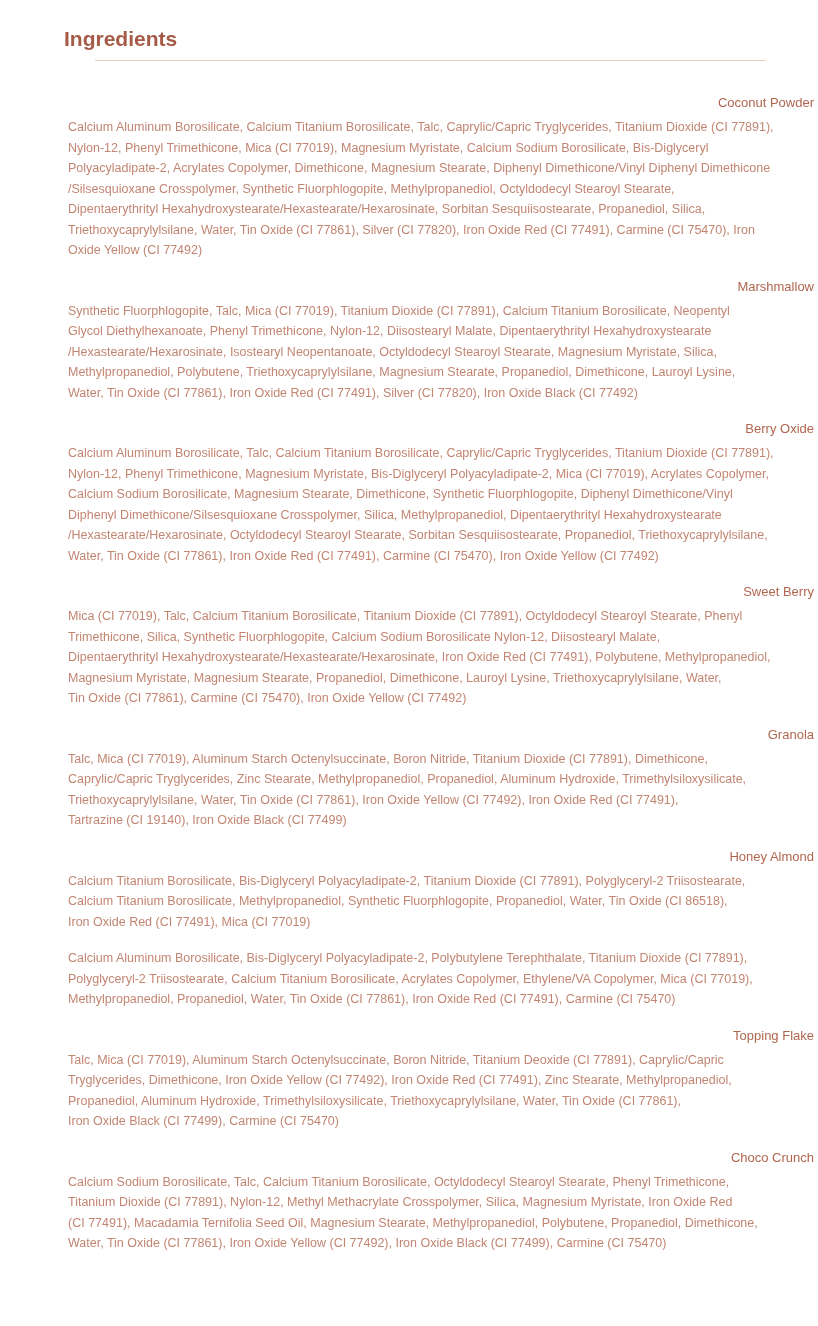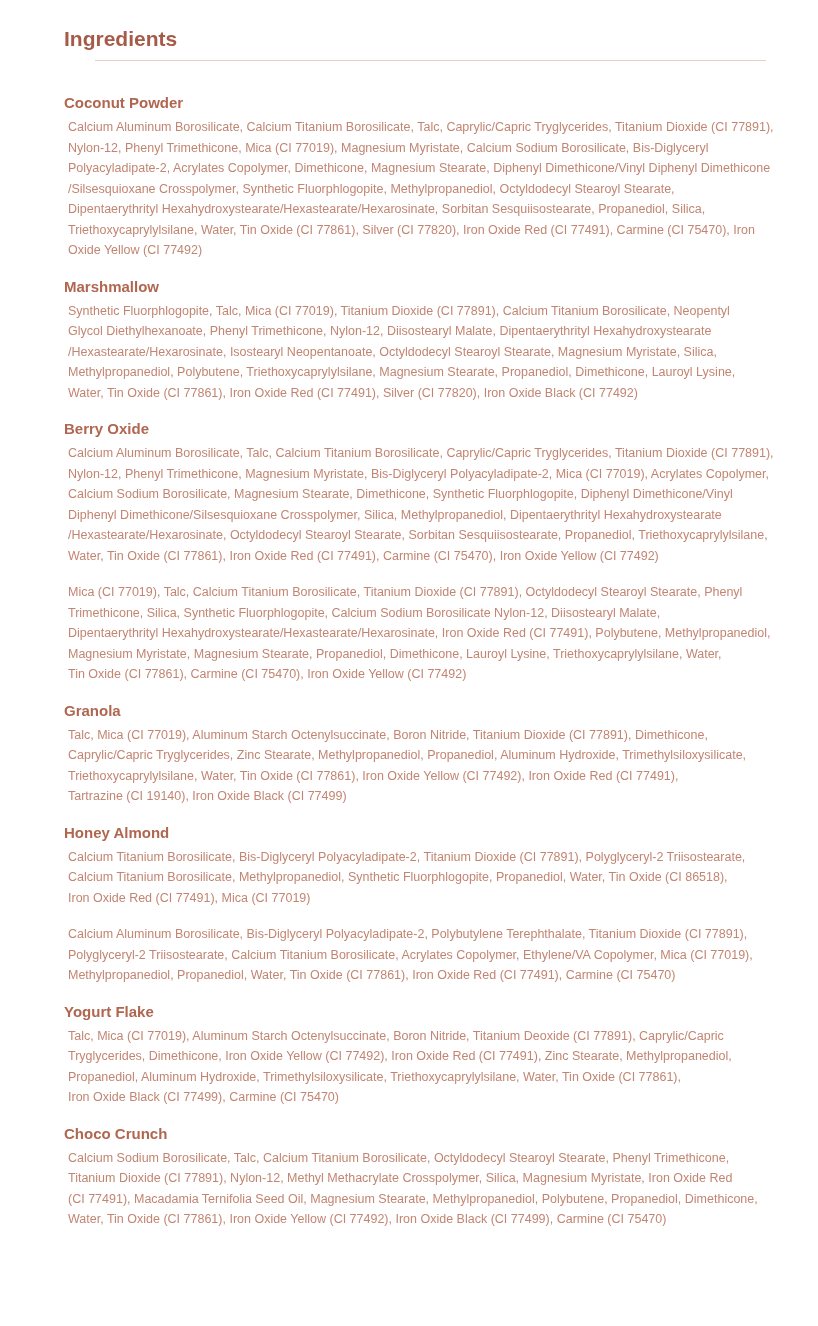--- a/index.html
+++ b/index.html
@@ -33,24 +33,25 @@
     }
     .sections {
       margin-top: 32px;
       margin-left: 17px;
     }
     .ingredient-section {
       margin-bottom: 16px;
     }
     .section-name {
       margin: 0 0 4px 0;
-      font-size: 15px;
+      font-size: 13px;
       line-height: 20px;
-      font-weight: bold;
+      font-weight: normal;
       color: var(--heading-color, #b0664f);
+      text-align: right;
     }
     .section-ingredients {
       margin: 4px;
       width: 706px;
       font-size: 12.5px;
       line-height: 20.5px;
       color: var(--body-color, #c28572);
       white-space: pre-line;
     }
   </style>
@@ -85,20 +86,21 @@
     <h2 class="section-name">Berry Oxide</h2>
     <p class="section-ingredients">Calcium Aluminum Borosilicate, Talc, Calcium Titanium Borosilicate, Caprylic/Capric Tryglycerides, Titanium Dioxide (CI 77891),
 Nylon-12, Phenyl Trimethicone, Magnesium Myristate, Bis-Diglyceryl Polyacyladipate-2, Mica (CI 77019), Acrylates Copolymer,
 Calcium Sodium Borosilicate, Magnesium Stearate, Dimethicone, Synthetic Fluorphlogopite, Diphenyl Dimethicone/Vinyl
 Diphenyl Dimethicone/Silsesquioxane Crosspolymer, Silica, Methylpropanediol, Dipentaerythrityl Hexahydroxystearate
 /Hexastearate/Hexarosinate, Octyldodecyl Stearoyl Stearate, Sorbitan Sesquiisostearate, Propanediol, Triethoxycaprylylsilane,
 Water, Tin Oxide (CI 77861), Iron Oxide Red (CI 77491), Carmine (CI 75470), Iron Oxide Yellow (CI 77492)</p>
   </section>
 
   <section class="ingredient-section">
+    <h2 class="section-name">Sweet Berry</h2>
     <p class="section-ingredients">Mica (CI 77019), Talc, Calcium Titanium Borosilicate, Titanium Dioxide (CI 77891), Octyldodecyl Stearoyl Stearate, Phenyl
 Trimethicone, Silica, Synthetic Fluorphlogopite, Calcium Sodium Borosilicate Nylon-12, Diisostearyl Malate,
 Dipentaerythrityl Hexahydroxystearate/Hexastearate/Hexarosinate, Iron Oxide Red (CI 77491), Polybutene, Methylpropanediol,
 Magnesium Myristate, Magnesium Stearate, Propanediol, Dimethicone, Lauroyl Lysine, Triethoxycaprylylsilane, Water,
 Tin Oxide (CI 77861), Carmine (CI 75470), Iron Oxide Yellow (CI 77492)</p>
   </section>
 
   <section class="ingredient-section">
     <h2 class="section-name">Granola</h2>
     <p class="section-ingredients">Talc, Mica (CI 77019), Aluminum Starch Octenylsuccinate, Boron Nitride, Titanium Dioxide (CI 77891), Dimethicone,
@@ -114,21 +116,21 @@
 Iron Oxide Red (CI 77491), Mica (CI 77019)</p>
   </section>
 
   <section class="ingredient-section">
     <p class="section-ingredients">Calcium Aluminum Borosilicate, Bis-Diglyceryl Polyacyladipate-2, Polybutylene Terephthalate, Titanium Dioxide (CI 77891),
 Polyglyceryl-2 Triisostearate, Calcium Titanium Borosilicate, Acrylates Copolymer, Ethylene/VA Copolymer, Mica (CI 77019),
 Methylpropanediol, Propanediol, Water, Tin Oxide (CI 77861), Iron Oxide Red (CI 77491), Carmine (CI 75470)</p>
   </section>
 
   <section class="ingredient-section">
-    <h2 class="section-name">Yogurt Flake</h2>
+    <h2 class="section-name">Topping Flake</h2>
     <p class="section-ingredients">Talc, Mica (CI 77019), Aluminum Starch Octenylsuccinate, Boron Nitride, Titanium Deoxide (CI 77891), Caprylic/Capric
 Tryglycerides, Dimethicone, Iron Oxide Yellow (CI 77492), Iron Oxide Red (CI 77491), Zinc Stearate, Methylpropanediol,
 Propanediol, Aluminum Hydroxide, Trimethylsiloxysilicate, Triethoxycaprylylsilane, Water, Tin Oxide (CI 77861),
 Iron Oxide Black (CI 77499), Carmine (CI 75470)</p>
   </section>
 
   <section class="ingredient-section">
     <h2 class="section-name">Choco Crunch</h2>
     <p class="section-ingredients">Calcium Sodium Borosilicate, Talc, Calcium Titanium Borosilicate, Octyldodecyl Stearoyl Stearate, Phenyl Trimethicone,
 Titanium Dioxide (CI 77891), Nylon-12, Methyl Methacrylate Crosspolymer, Silica, Magnesium Myristate, Iron Oxide Red

